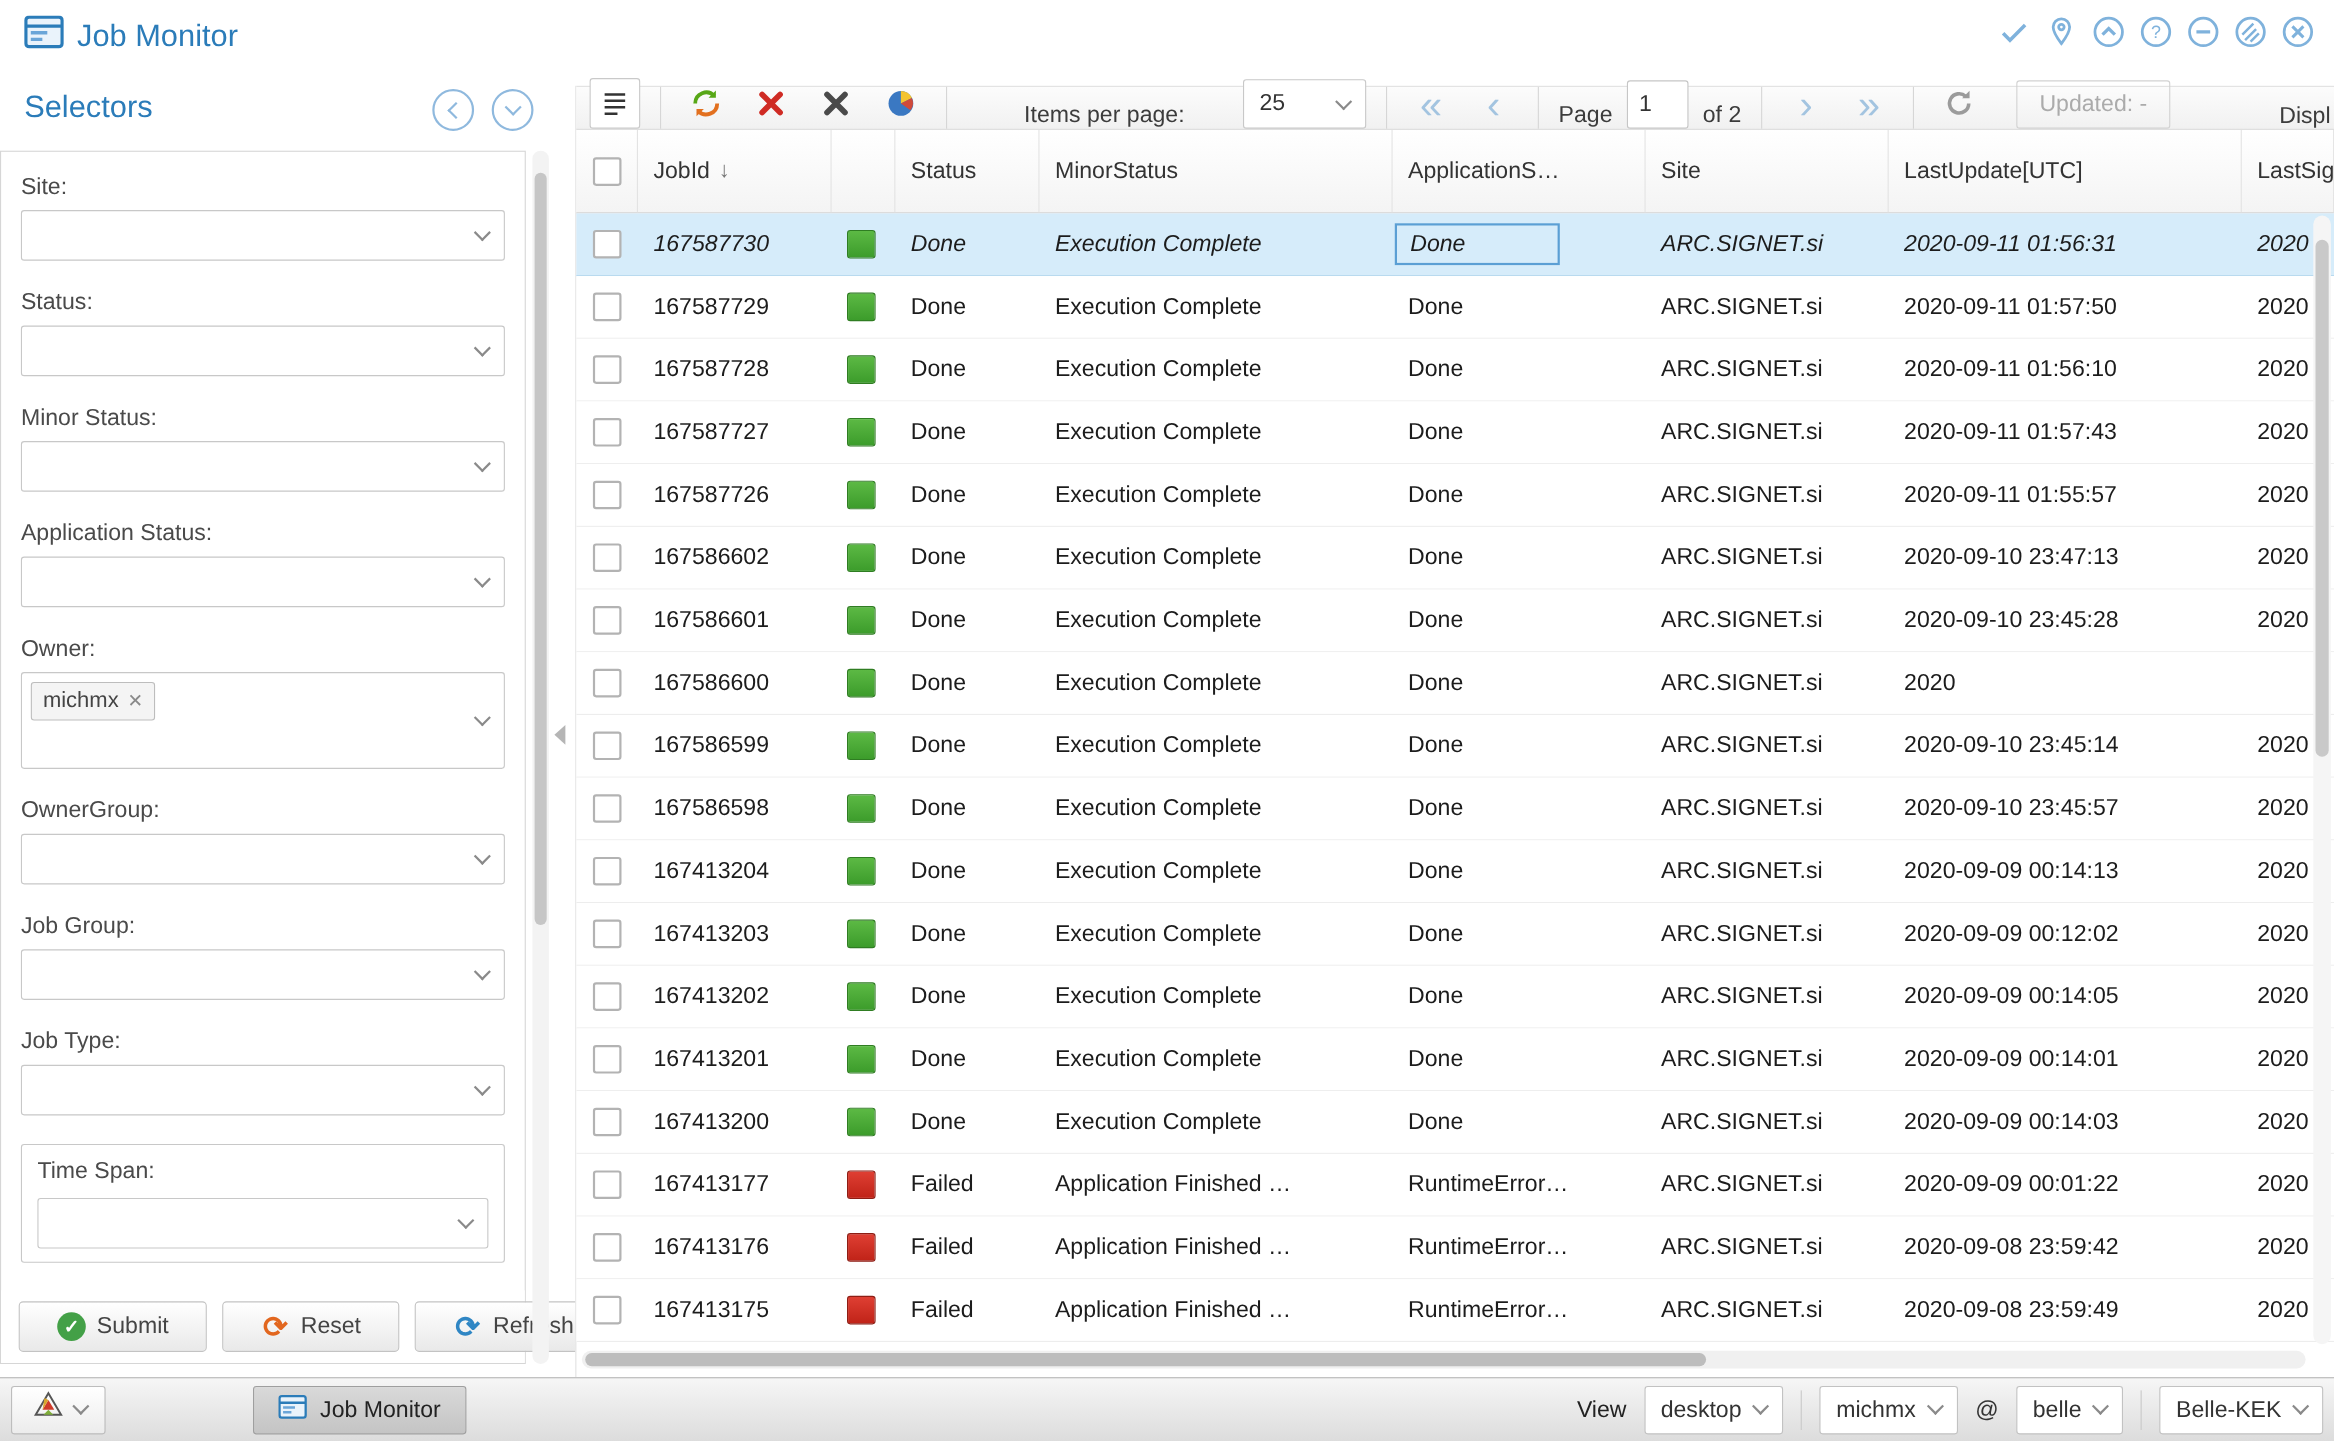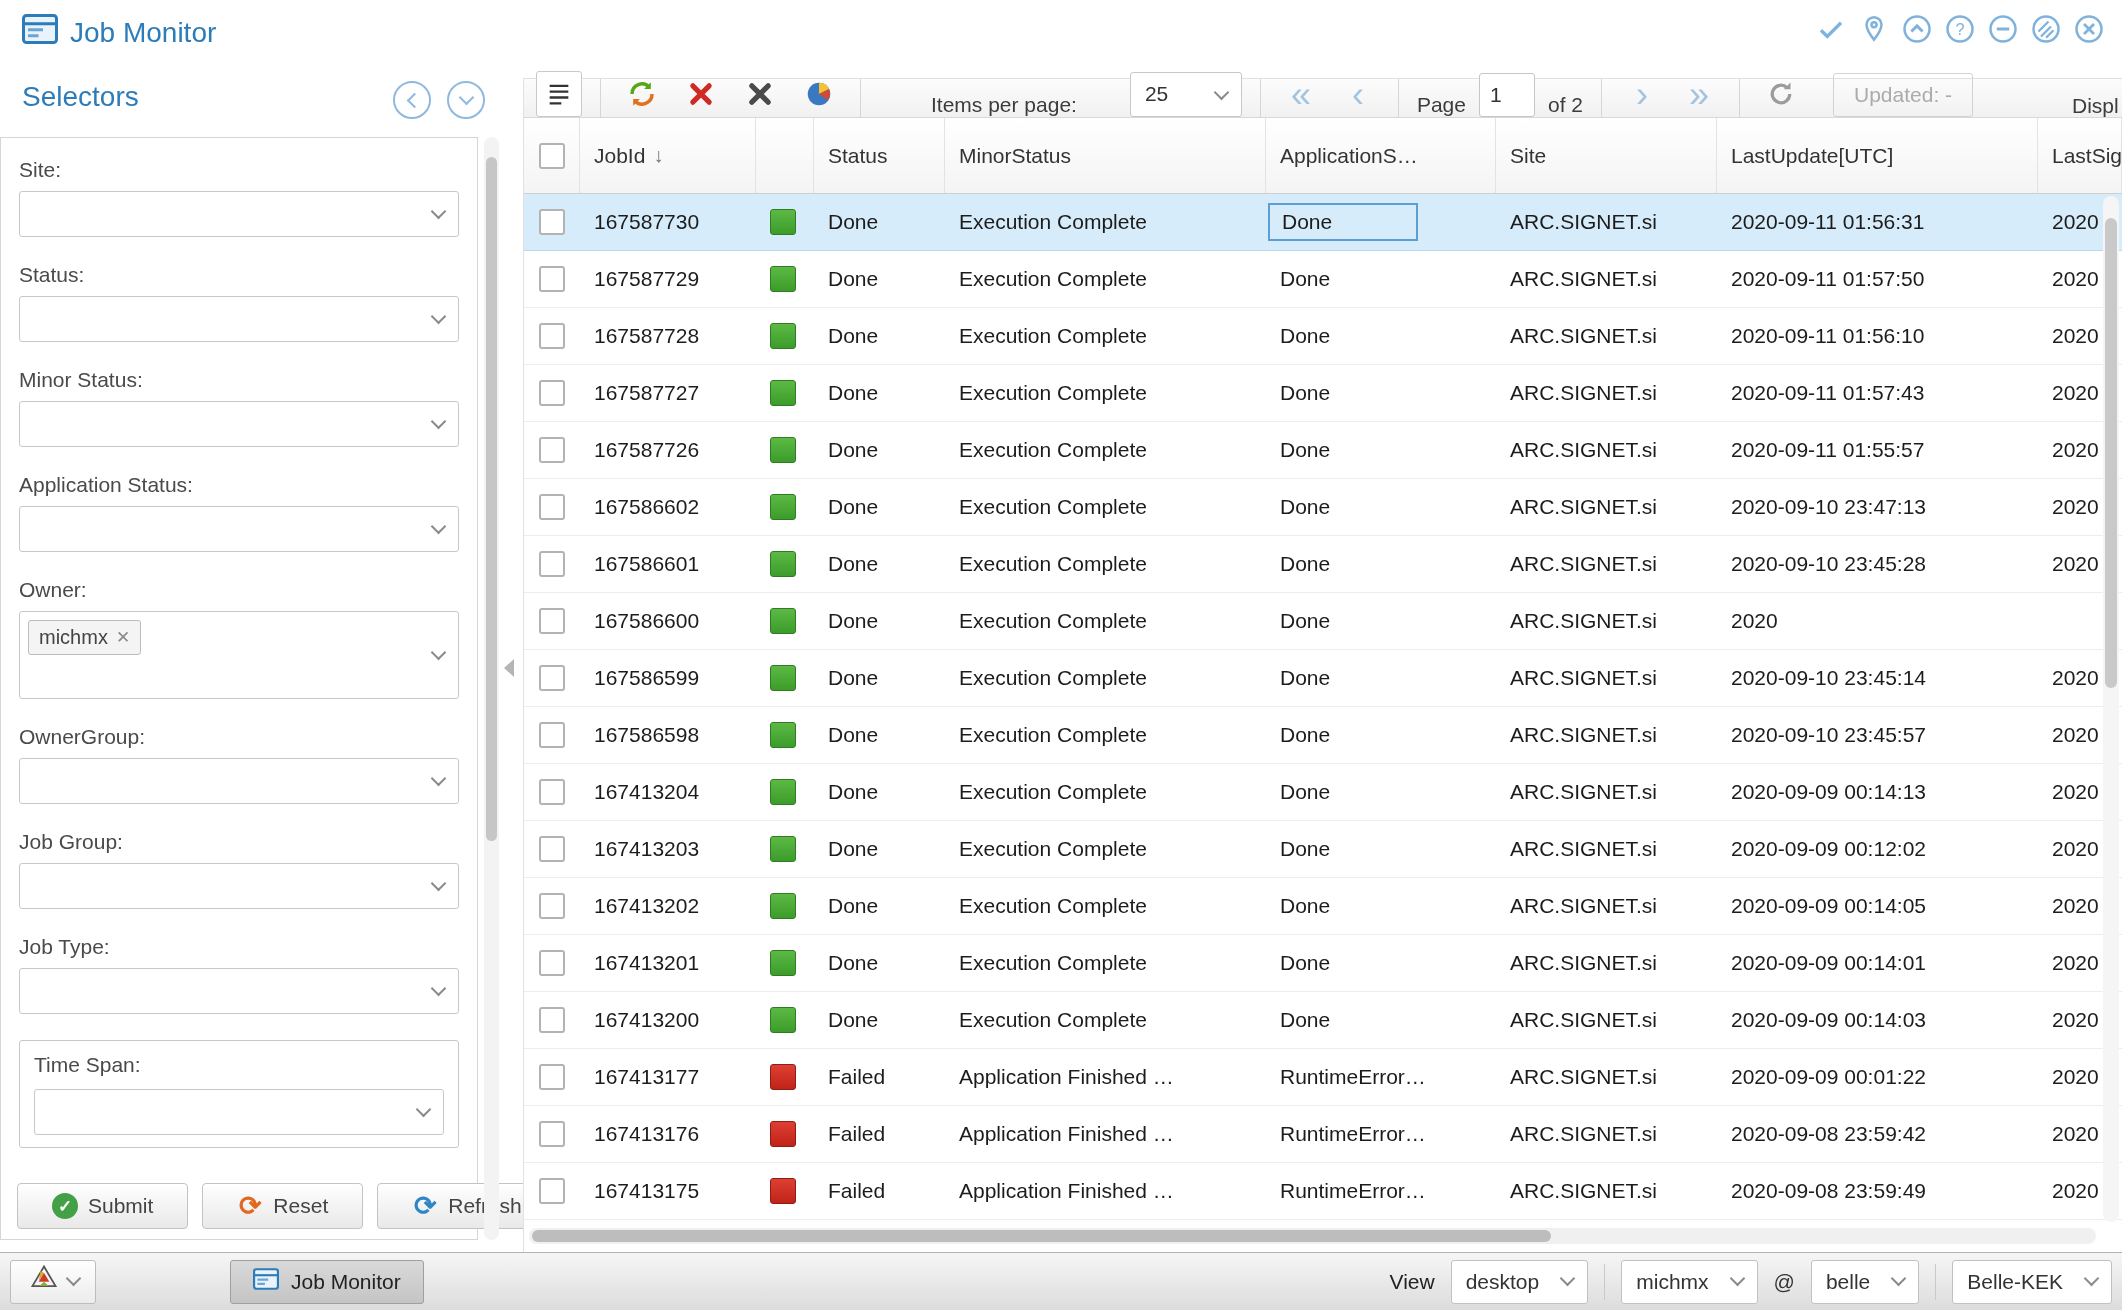--- a/index.html
+++ b/index.html
@@ -69,21 +69,21 @@
     padding:0 10px; color:#333; font-family:"Liberation Sans",sans-serif; }
   .updated-btn { height:44px; padding:0 20px; border:1px solid #d2d2d2; border-radius:3px; color:#ababab;
     font-size:21px; margin-left:16px; white-space:nowrap; }
   .display-label { position:absolute; left:1548px; top:15px; font-size:21px; color:#3c3c3c; white-space:nowrap; }
 
   .theader { display:flex; height:76px; background:linear-gradient(#ffffff,#f4f4f4); border-bottom:1px solid #cfcfcf; }
   .hcell { display:flex; align-items:center; gap:8px; padding:0 14px; font-size:21px; color:#333;
     border-right:1px solid #e3e3e3; overflow:hidden; white-space:nowrap; flex:none; }
   .sort-arrow { color:#777; font-size:20px; }
   .trow { display:flex; height:57px; border-bottom:1px solid #ededed; background:#fff; }
-  .trow.selected { background:#d6ecfa; border-bottom:1px solid #b9daef; }
+  .trow.selected { background:#d6ecfa; border-bottom:1px solid #b9daef;font-style:italic; }
   .cell { display:flex; align-items:center; padding:0 14px; font-size:21px; color:#1c1c1c;
     overflow:hidden; white-space:nowrap; flex:none; }
   .c-check { width:56px; justify-content:center; padding:0; }
   .c-id { width:176px; }
   .c-color { width:58px; }
   .c-status { width:131px; }
   .c-minor { width:321px; }
   .c-app { width:230px; }
   .c-site { width:221px; }
   .c-last_update { width:321px; }
@@ -101,21 +101,21 @@
 
   
   .taskbar { position:absolute; left:0; right:0; bottom:0; height:58px; display:flex; align-items:center; gap:14px;
     padding:0 10px; background:linear-gradient(#f6f6f6,#dcdcdc); border-top:1px solid #b3b3b3; font-size:21px; }
   .logo-btn { width:86px; height:44px; border:1px solid #bdbdbd; border-radius:3px;
     background:linear-gradient(#ffffff,#ececec); display:flex; align-items:center; justify-content:center; gap:8px; }
   .task-app-btn { margin-left:120px; height:44px; padding:0 22px; display:flex; align-items:center; gap:12px;
     background:linear-gradient(#d9d9d9,#c4c4c4); border:1px solid #9f9f9f; border-radius:3px; font-size:21px; color:#222; }
   .task-right { margin-left:auto; display:flex; align-items:center; gap:16px; }
   .tcombo { height:44px; border:1px solid #c2c2c2; border-radius:3px; background:#fff; display:flex;
-    align-items:center; gap:23px; padding:0 14px; color:#333; }
+    align-items:center; gap:12px; padding:0 14px; color:#333; }
   .tsep { width:1px; height:36px; background:#c9c9c9; }
   .at { color:#333; }
 </style>
 </head>
 <body>
 
 <div class="topbar">
   <div class="app-title">
     <span>
       <svg width="36" height="30" viewBox="0 0 24 20">

